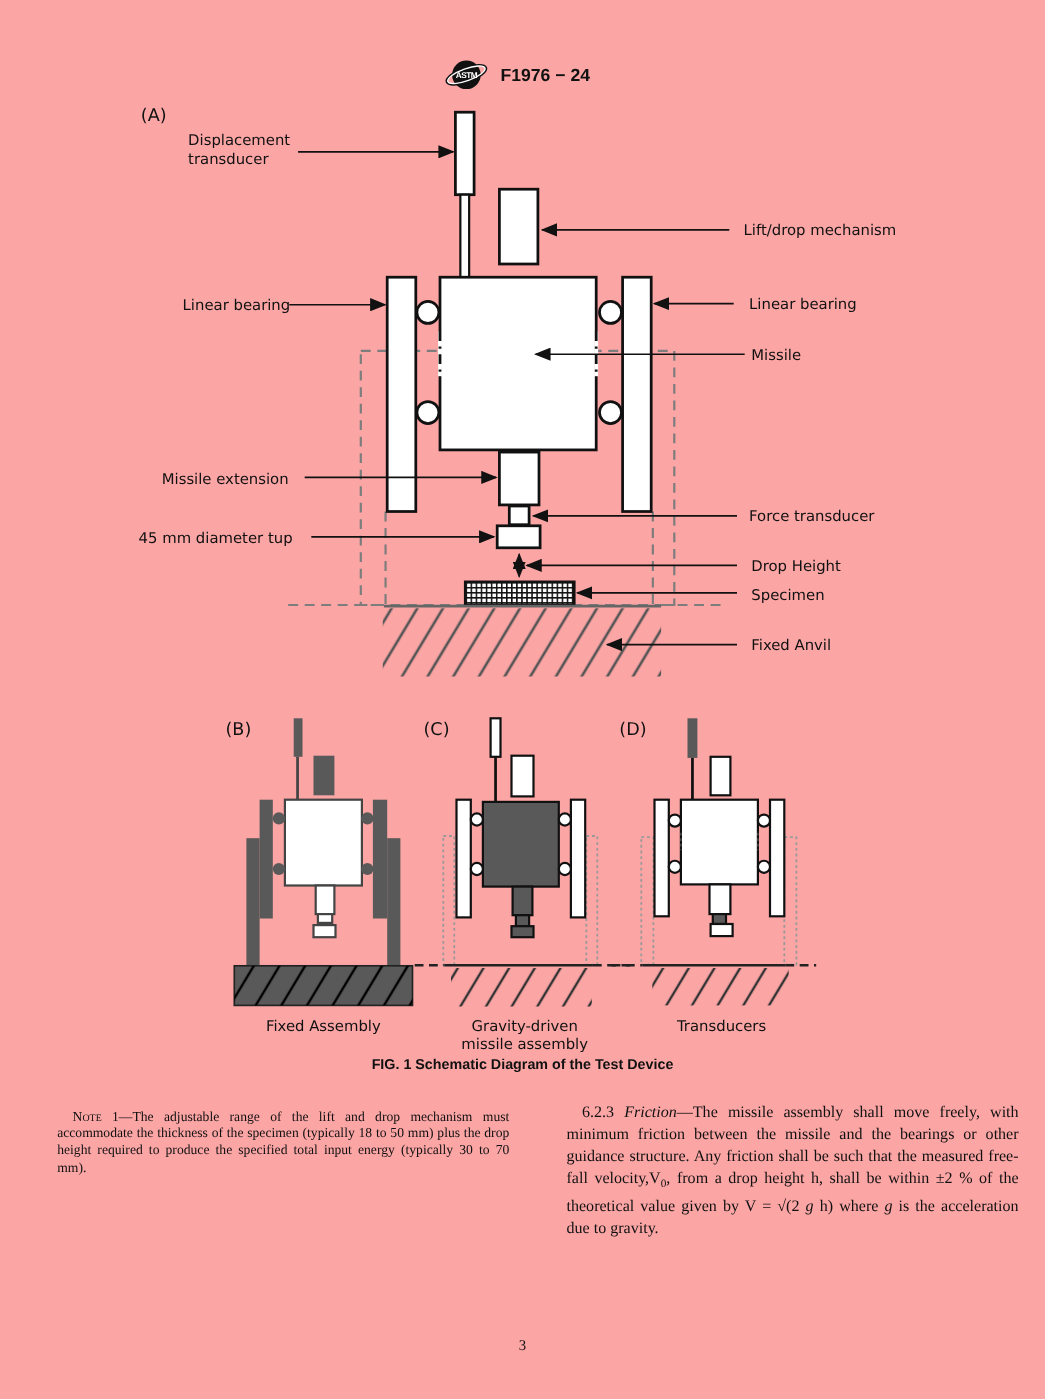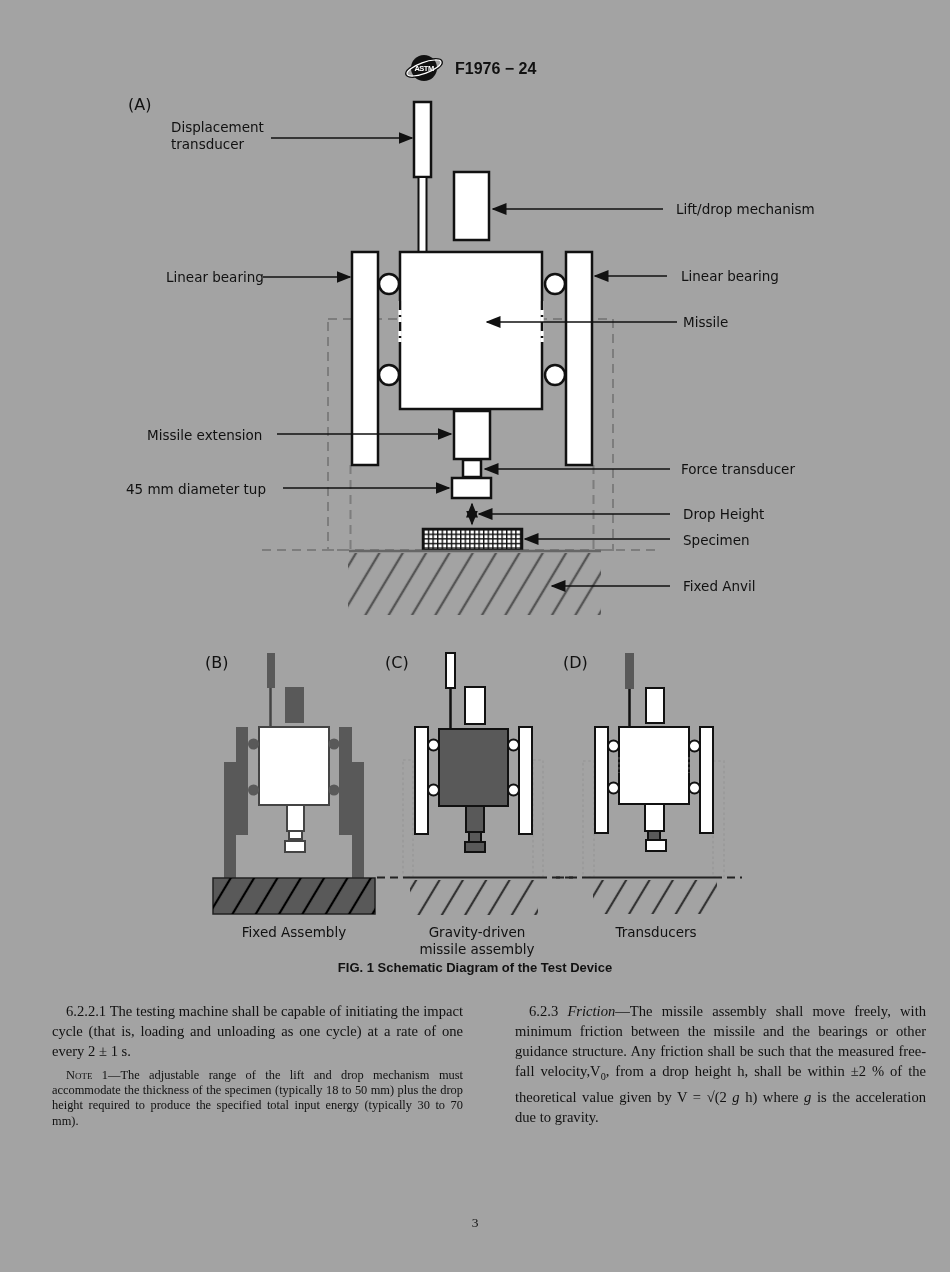--- a/index.html
+++ b/index.html
@@ -1,16 +1,16 @@
 <!DOCTYPE html>
 <html><head>
 <meta charset="utf-8">
 <style>
   html,body{margin:0;padding:0;background:#fff;}
-  #page{position:relative;width:950px;height:1272px;background:#a3a3a3;overflow:hidden;
+  #page{position:relative;width:950px;height:1272px;background:#fca5a5;overflow:hidden;
         font-family:"Liberation Serif",serif;color:#111;}
   svg text{user-select:none;}
   .lbl{font-family:"DejaVu Sans",sans-serif;font-size:13.5px;fill:#111;}
   .pnl{font-family:"DejaVu Sans",sans-serif;font-size:16px;fill:#111;}
   .cap{font-family:"DejaVu Sans",sans-serif;font-size:13.5px;fill:#111;text-anchor:middle;}
   .figcap{font-family:"Liberation Sans",sans-serif;font-size:13px;font-weight:bold;fill:#111;text-anchor:middle;}
   .hdrcode{font-family:"Liberation Sans",sans-serif;font-size:16px;font-weight:bold;fill:#111;}
   .s{stroke:#111;stroke-width:2.5;fill:#fff;}
   .s2{stroke:#111;stroke-width:2;fill:#fff;}
   .g2{stroke:#444;stroke-width:2;fill:#fff;}
@@ -202,21 +202,20 @@
       <rect x="593" y="880" width="124" height="34" fill="url(#hd)"></rect>
     </g>
     <text x="563" y="668" class="pnl">(D)</text>
     <text x="656" y="937" class="cap">Transducers</text>
 
     <text x="475" y="972" class="figcap">FIG. 1 Schematic Diagram of the Test Device</text>
   </svg>
 
   
   <div class="col" style="left:52px">
-    <p class="body"><span>6.2.2.1  The testing machine shall be capable of initiating the impact cycle (that is, loading and unloading as one cycle) at a rate of one every 2 ± 1 s.</span></p>
     <p class="note"><span class="sc">Note 1</span><span>—The adjustable range of the lift and drop mechanism must accommodate the thickness of the specimen (typically 18 to 50 mm) plus the drop height required to produce the specified total input energy (typically 30 to 70 mm).</span></p>
   </div>
 
   <div class="col" style="left:515px">
     <p class="body"><span>6.2.3 </span><i>Friction</i><span>—The missile assembly shall move freely, with minimum friction between the missile and the bearings or other guidance structure. Any friction shall be such that the measured free-fall velocity,V</span><sub>0</sub><span>, from a drop height h, shall be within ±2 % of the theoretical value given by V = √(2 </span><i>g</i><span> h) where </span><i>g</i><span> is the acceleration due to gravity.</span></p>
   </div>
 
   <div id="pageno">3</div>
 </div>
 

